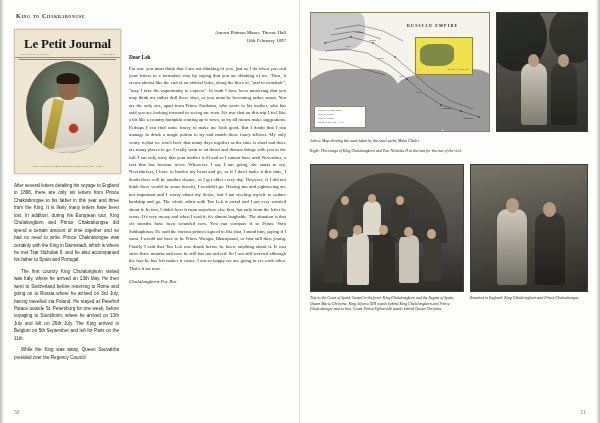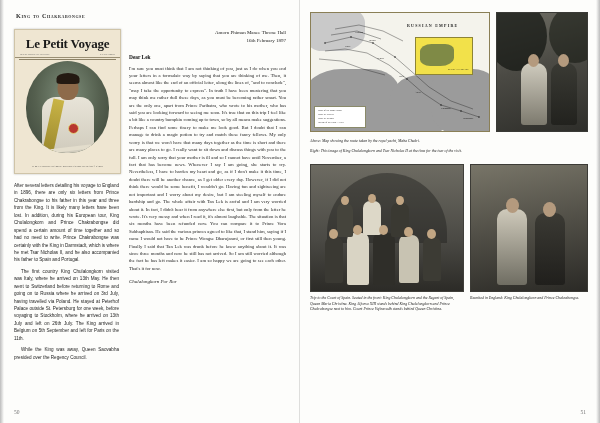--- a/index.html
+++ b/index.html
@@ -205,21 +205,21 @@
 
   <div class="page page-left">
     <div class="edge-l"></div>
 
     <div class="running-head">King to Chakrabongse</div>
 
     <div class="left-cols">
 
       <div class="col-narrow">
         <div class="cover">
-          <div class="cover-title">Le Petit Voyage</div>
+          <div class="cover-title">Le Petit Journal</div>
           <div class="cover-subbar">
             <span>SUPPLÉMENT ILLUSTRÉ</span>
             <span>5 CENTIMES</span>
           </div>
           <div class="cover-rule"></div>
           <div class="cover-oval">
             <div class="figure-body"></div>
             <div class="figure-sash"></div>
             <div class="figure-medal"></div>
             <div class="figure-baton"></div>

